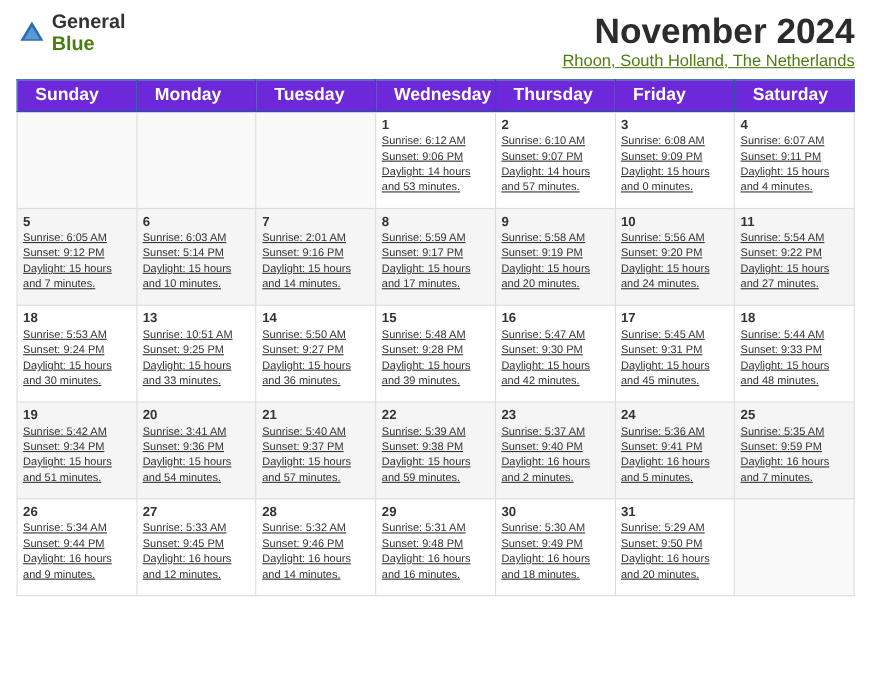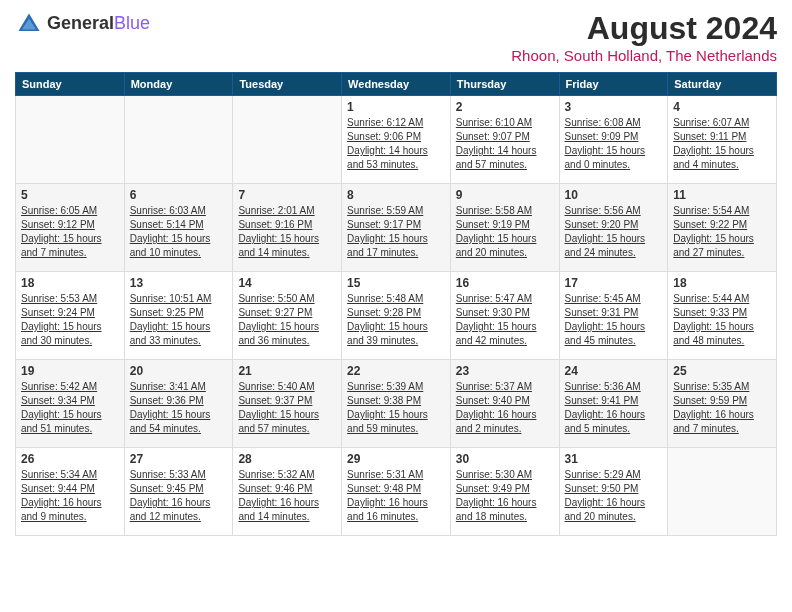--- a/index.html
+++ b/index.html
@@ -16,60 +16,61 @@
       align-items: flex-start;
       margin-bottom: 8px;
     }
     .logo {
       display: flex;
       align-items: center;
       gap: 4px;
     }
     .logo-text {
       display: flex;
-      flex-direction: row;
+      flex-direction: column;
       line-height: 1.1;
     }
     .logo-general {
       font-size: 18px;
       font-weight: bold;
       color: #333;
     }
     .logo-blue {
       font-size: 18px;
-      font-weight: normal;
-      color: #8b5cf6;
+      font-weight: bold;
+      color: #4d7c0f;
     }
     .logo-icon {
       width: 28px;
       height: 28px;
     }
     .title-block {
       text-align: right;
     }
     .month-title {
       font-size: 32px;
       font-weight: bold;
       color: #2c2c2c;
     }
     .location {
       font-size: 15px;
-      color: #be185d;
+      color: #4d7c0f;
+      text-decoration: underline;
     }
     table {
       width: 100%;
       border-collapse: collapse;
       table-layout: fixed;
     }
     th {
-      background-color: #0c4a6e;
+      background-color: #6d28d9;
       color: #fff;
-      font-size: 11px;
-      font-weight: bold;
-      padding: 5px 6px;
+      font-size: 16px;
+      font-weight: bold;
+      padding: 5px 16px;
       text-align: left;
       border: 1px solid #1a5a9a;
     }
     td {
       vertical-align: top;
       border: 1px solid #ddd;
       padding: 4px 5px;
       font-size: 10.5px;
       color: #333;
       height: 88px;
@@ -101,21 +102,21 @@
     <svg class="logo-icon" viewBox="0 0 40 40">
       <polygon points="20,5 35,30 5,30" fill="#2a6db5"></polygon>
       <polygon points="20,12 30,28 10,28" fill="#5b9bd5"></polygon>
     </svg>
     <div class="logo-text">
       <span class="logo-general">General</span>
       <span class="logo-blue">Blue</span>
     </div>
   </div>
   <div class="title-block">
-    <div class="month-title">August 2024</div>
+    <div class="month-title">November 2024</div>
     <div class="location">Rhoon, South Holland, The Netherlands</div>
   </div>
 </div>
 
 <table>
   <thead>
     <tr>
     <th>Sunday</th>
         <th>Monday</th>
         <th>Tuesday</th>

